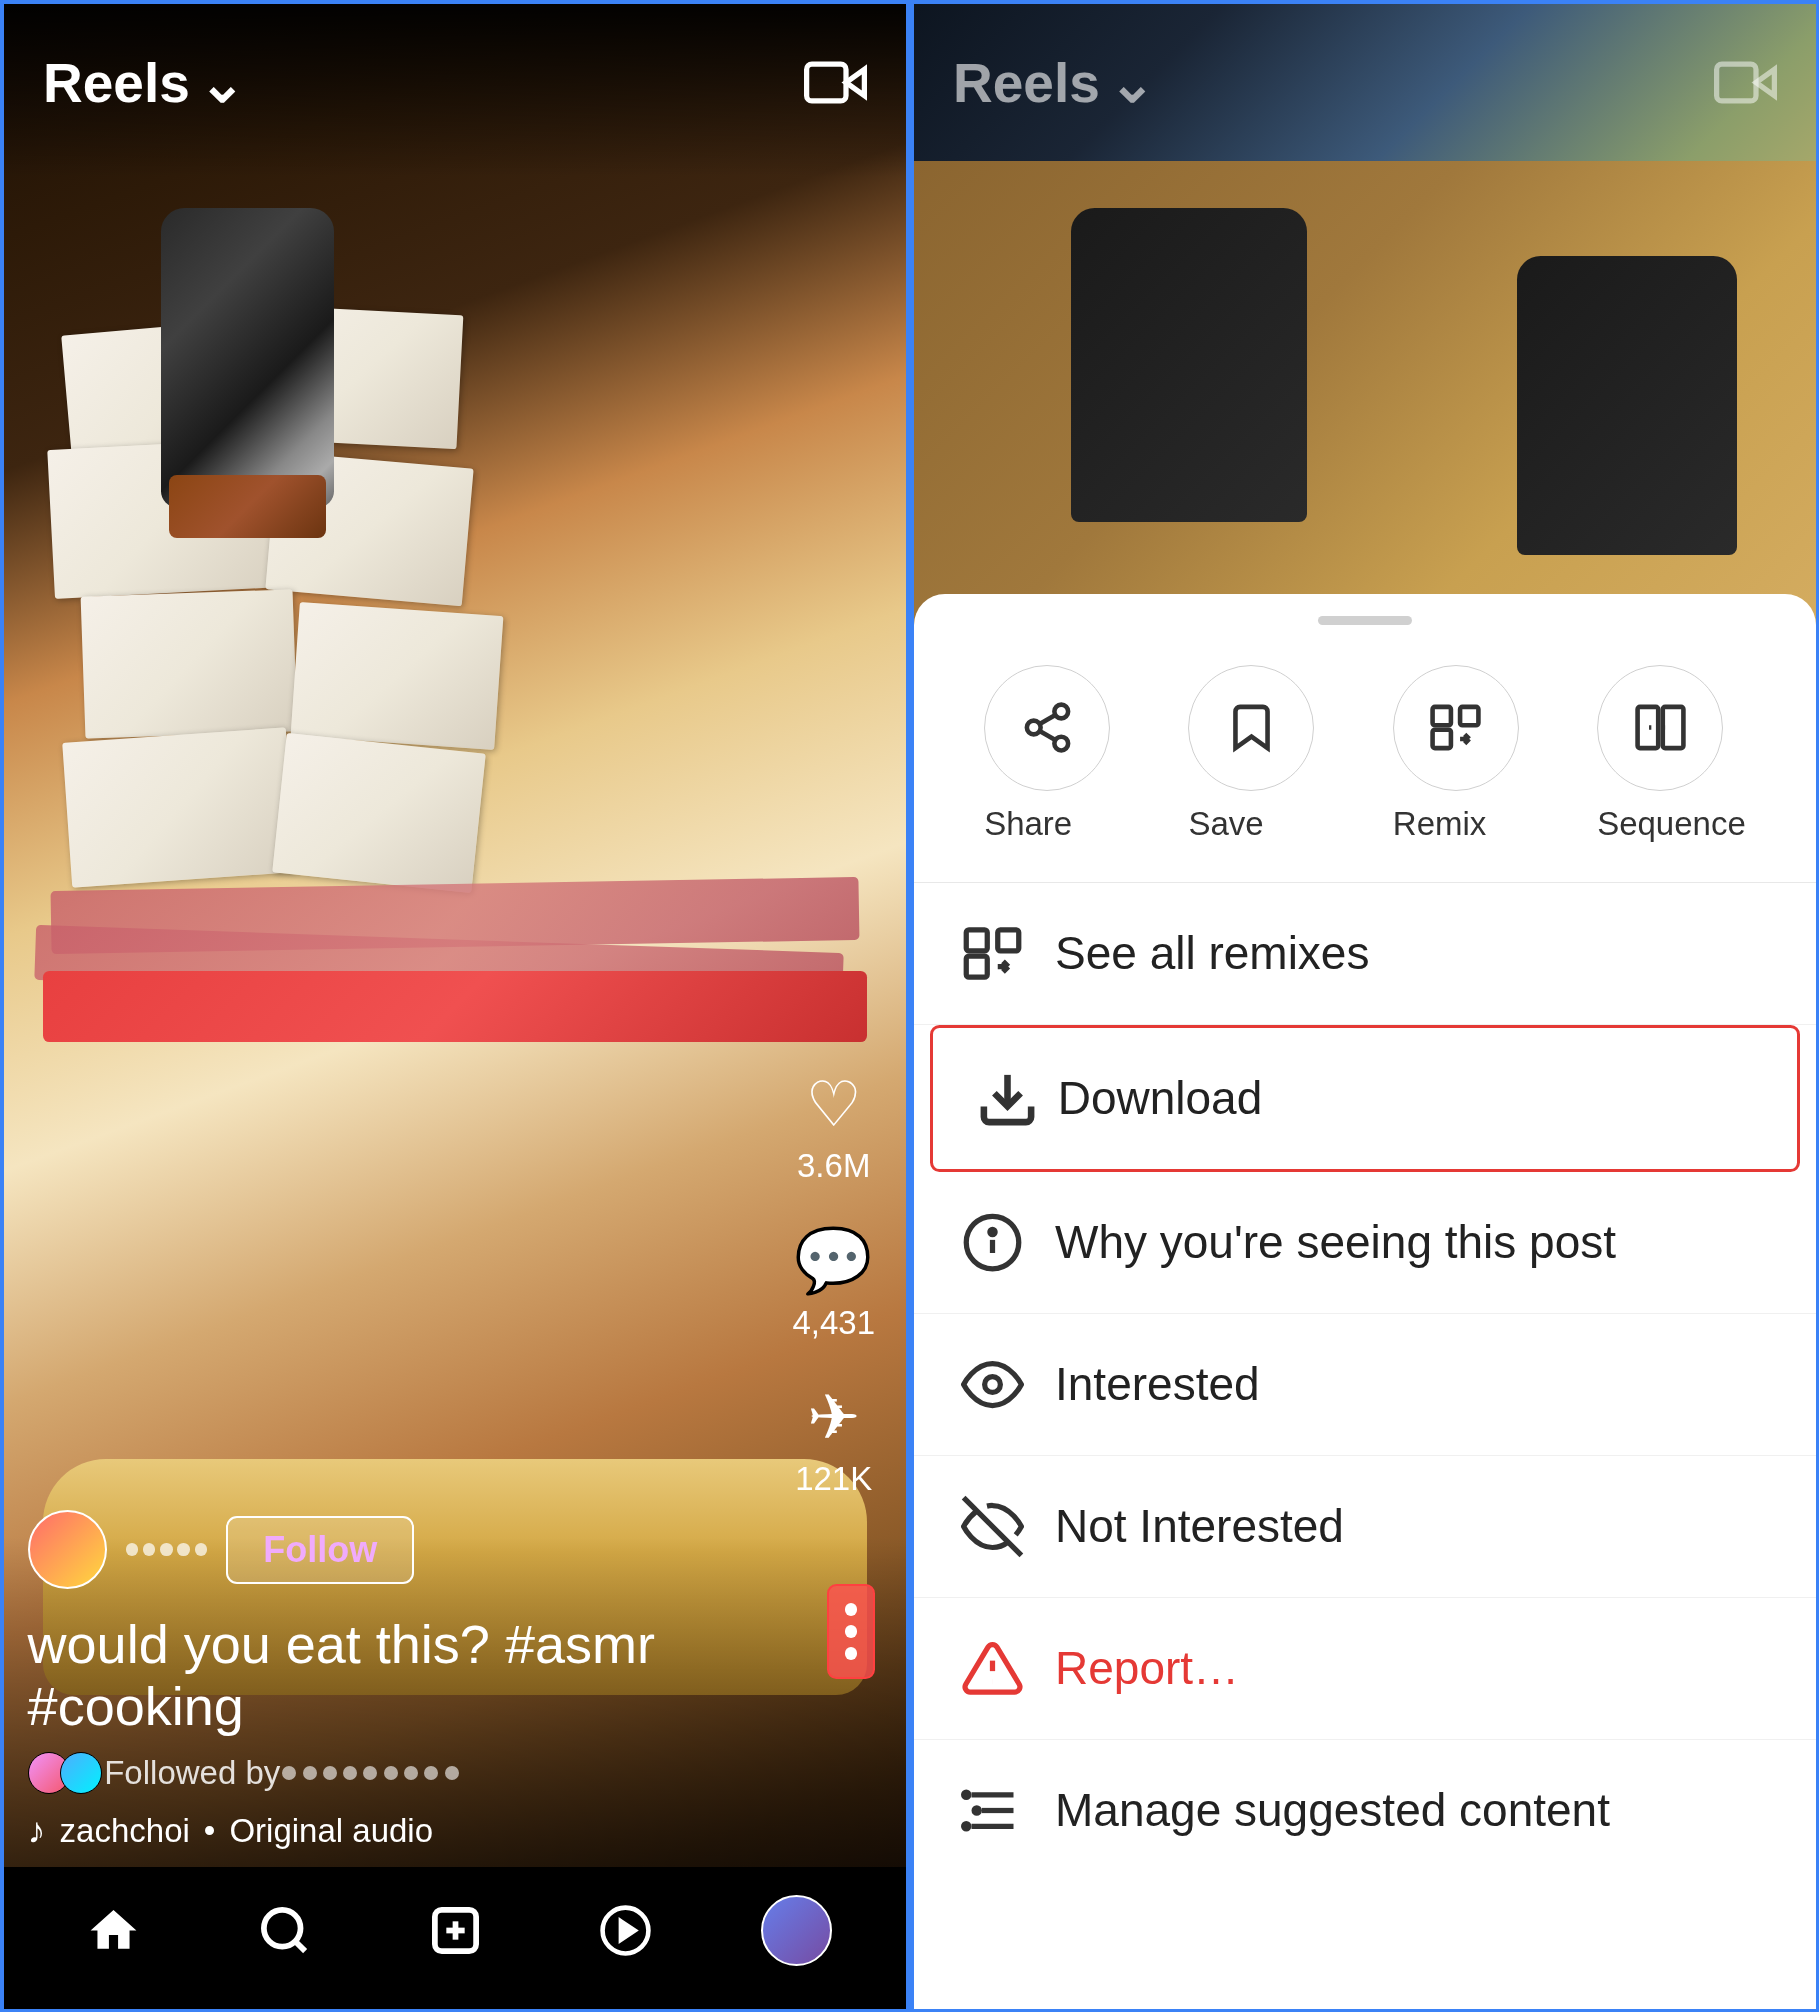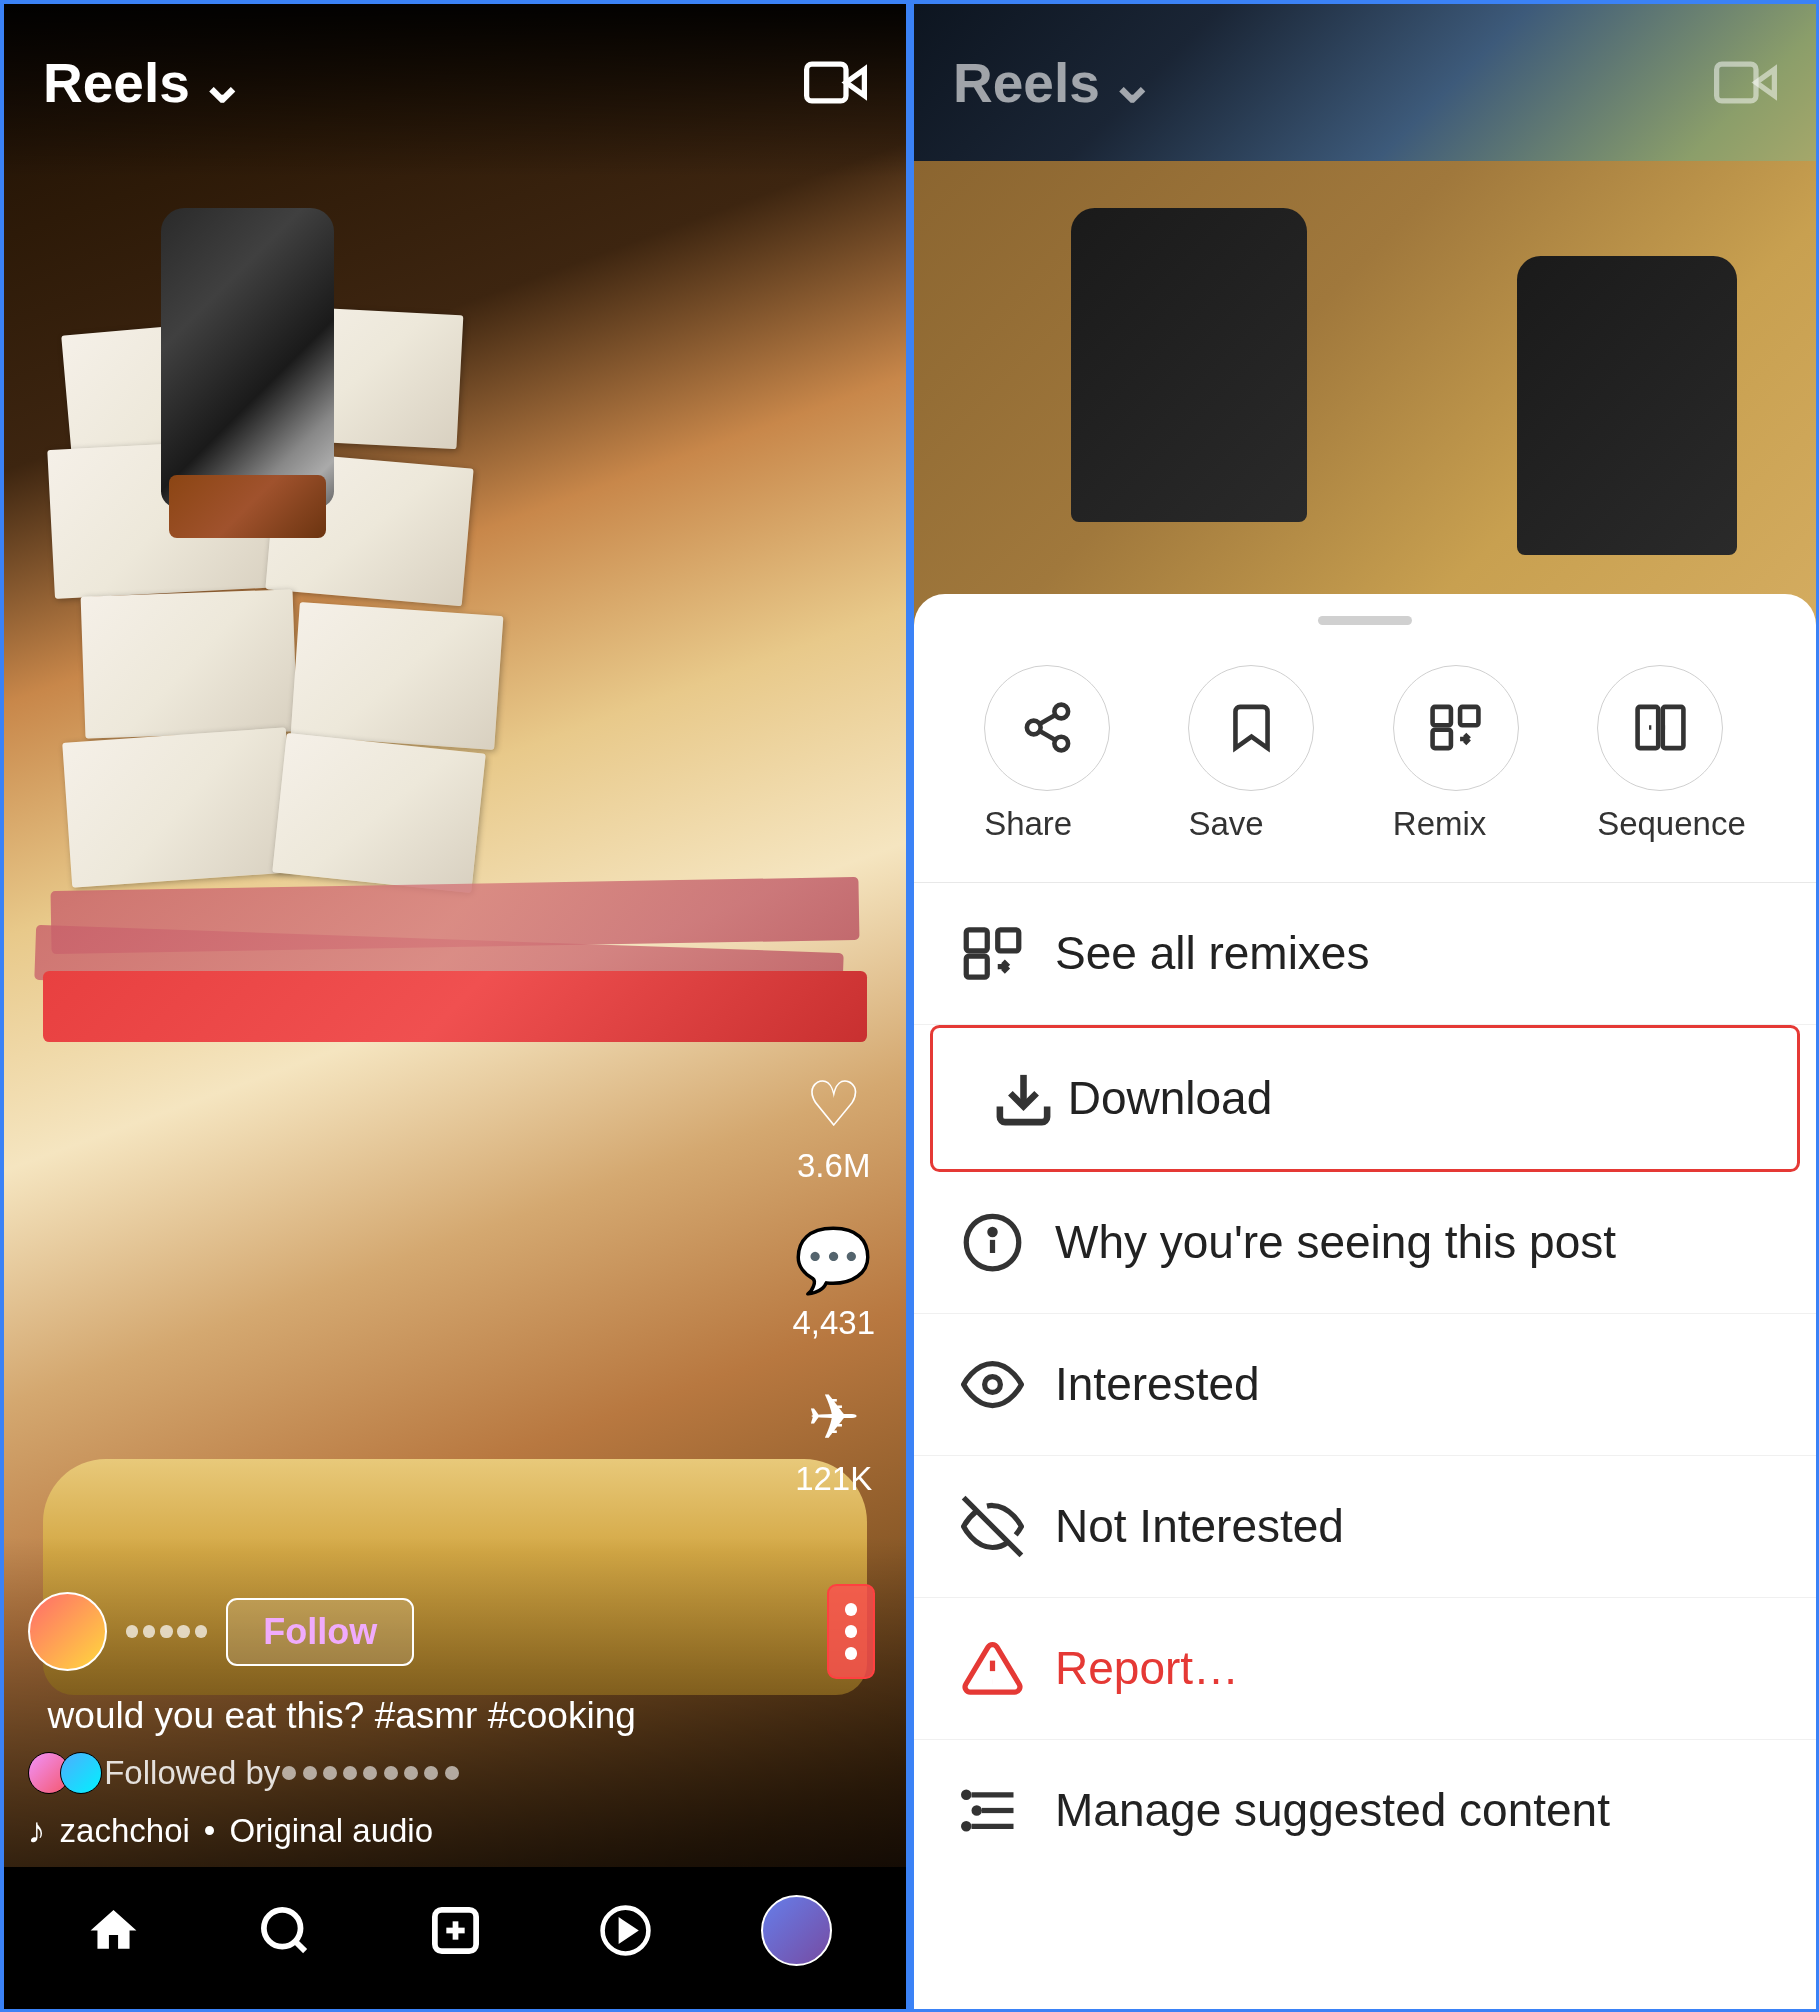--- a/index.html
+++ b/index.html
@@ -234,24 +234,23 @@
       color: #f0abfc;
       font-size: 36px;
       font-weight: 600;
       padding: 11px 35px;
       border-radius: 11px;
       cursor: pointer;
     }
 
     .caption {
       color: #fff;
-      font-size: 37px;
+      font-size: 54px;
       font-weight: 400;
       margin-bottom: 15.7px;
-      margin-left: 20px;
     }
 
     .followed-by-row {
       display: flex;
       align-items: center;
       gap: 2px;
       margin-bottom: 15.7px;
     }
 
     .small-avatar {
@@ -519,22 +518,22 @@
     .menu-text-red {
       font-size: 46px;
       color: #e53935;
       font-weight: 400;
     }
 
     
     .menu-item-download {
       display: flex;
       align-items: center;
-      gap: 13px;
-      padding: 39px 59px;
+      gap: 19px;
+      padding: 39px 43px;
       border: 3.1px solid #e53935;
       border-radius: 9.4px;
       margin: 0 15.7px;
       cursor: pointer;
     }
 
     .svg-icon-sm {
       width: 63px;
       height: 63px;
     }

